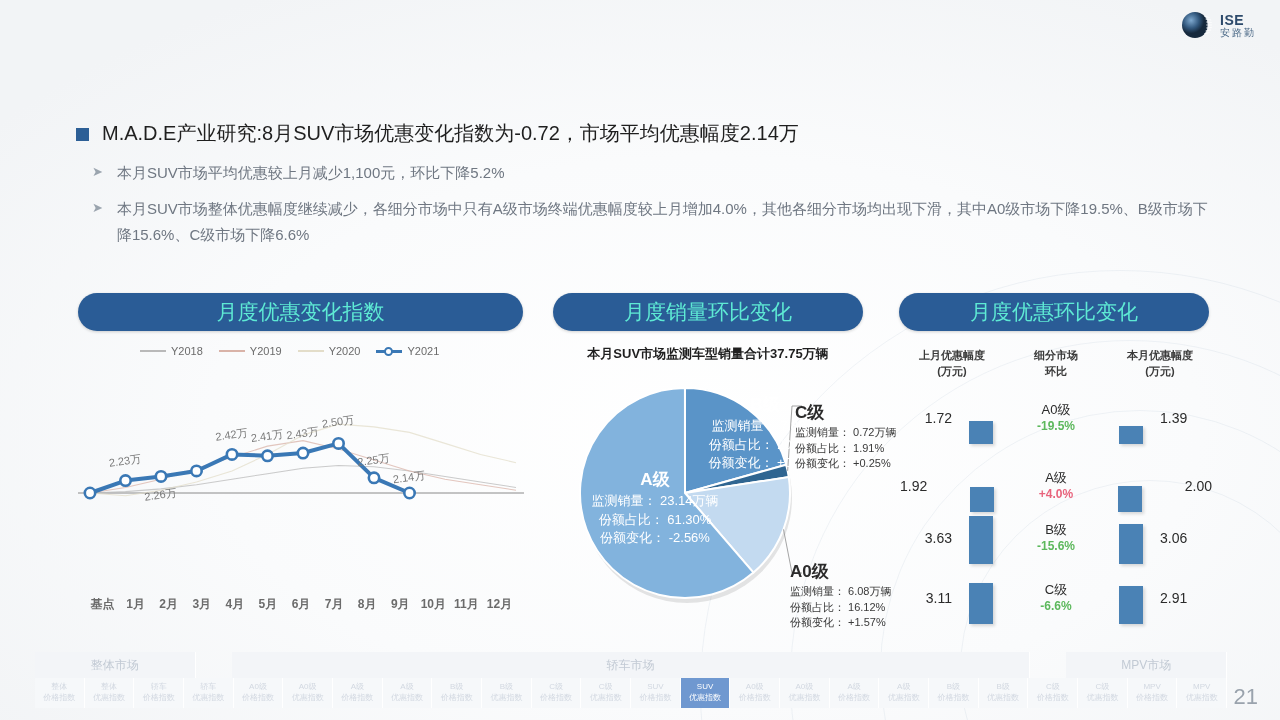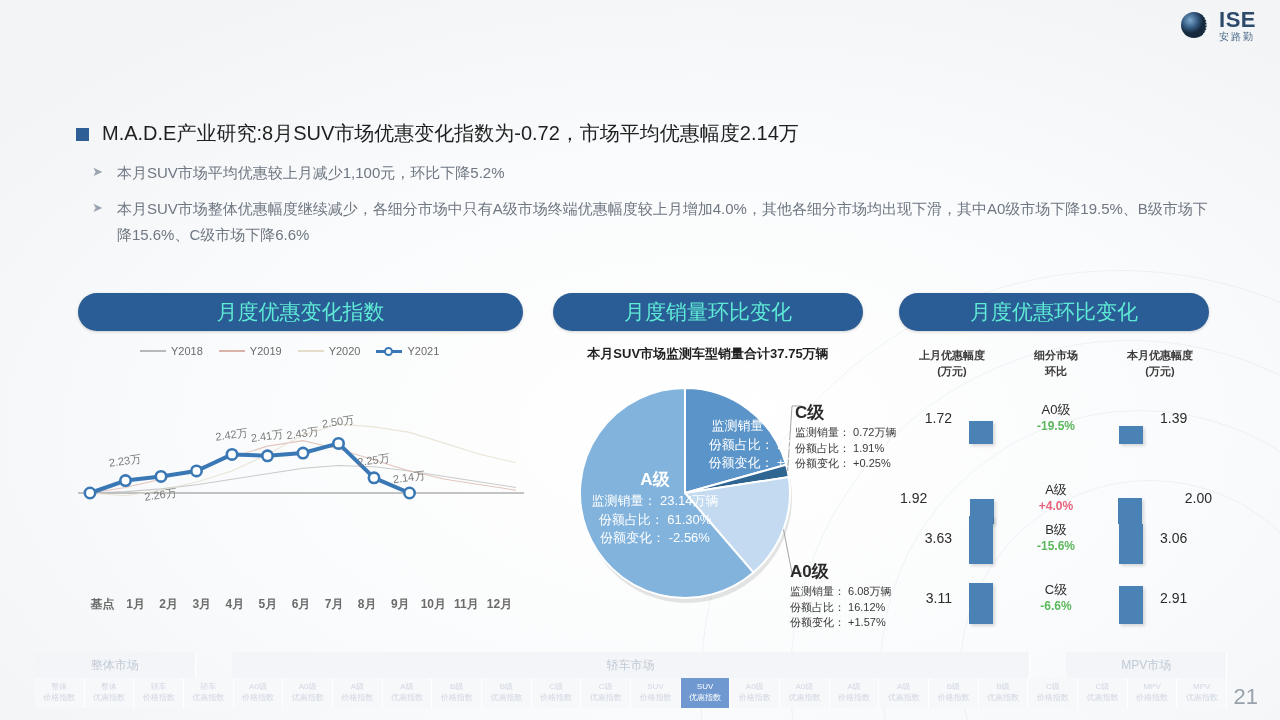--- a/index.html
+++ b/index.html
@@ -22,21 +22,21 @@
   .a1 { width: 520px; height: 520px; right: -120px; bottom: -210px; }
   .a2 { width: 680px; height: 680px; right: -190px; bottom: -300px; }
   .a3 { width: 840px; height: 840px; right: -260px; bottom: -390px; }
   .a4 { width: 380px; height: 380px; right: -60px; bottom: -140px; }
 
   
   .logo { position: absolute; top: 8px; right: 24px; display: flex; align-items: center; gap: 7px; }
   .logo-mark { width: 34px; height: 34px; position: relative; }
   .logo-txt { line-height: 1; }
   .logo-ise {
-    font-size: 22px; font-weight: bold; letter-spacing: 0.5px;
+    font-size: 14px; font-weight: bold; letter-spacing: 0.5px;
     color: #2d4a6b; font-family: "Liberation Sans", sans-serif;
   }
   .logo-cn { font-size: 10px; color: #4a6886; letter-spacing: 2px; margin-top: 1px; }
 
   
   .title {
     position: absolute; left: 74px; top: 52px;
     font-size: 38px; font-weight: bold; color: #2b2b2b;
     letter-spacing: 1px;
   }
@@ -110,21 +110,21 @@
     position: absolute; top: 348px; width: 104px; text-align: center;
     font-size: 11px; color: #3a3a3a; font-weight: bold; line-height: 1.45;
   }
   #rh1 { left: 900px; }
   #rh2 { left: 1004px; }
   #rh3 { left: 1108px; }
 
   .brow { position: absolute; left: 900px; width: 312px; height: 60px;
           display: flex; align-items: center; }
   #brow0 { top: 388px; }
-  #brow1 { top: 468px; gap: 37px; }
+  #brow1 { top: 456px; gap: 37px; }
   #brow2 { top: 508px; }
   #brow3 { top: 568px; }
 
   .bval {
     width: 58px; font-size: 14px; color: #2b2b2b; text-align: right; padding-right: 6px;
   }
   .bval.right { text-align: left; padding-right: 0; padding-left: 6px; }
   .bholder { width: 46px; display: flex; align-items: flex-end; justify-content: center; height: 52px; }
   .bbar { width: 24px; background: #4a82b5; box-shadow: 2px 2px 3px rgba(0,0,0,0.15); }
   .bmid { width: 104px; text-align: center; line-height: 1.3; }

